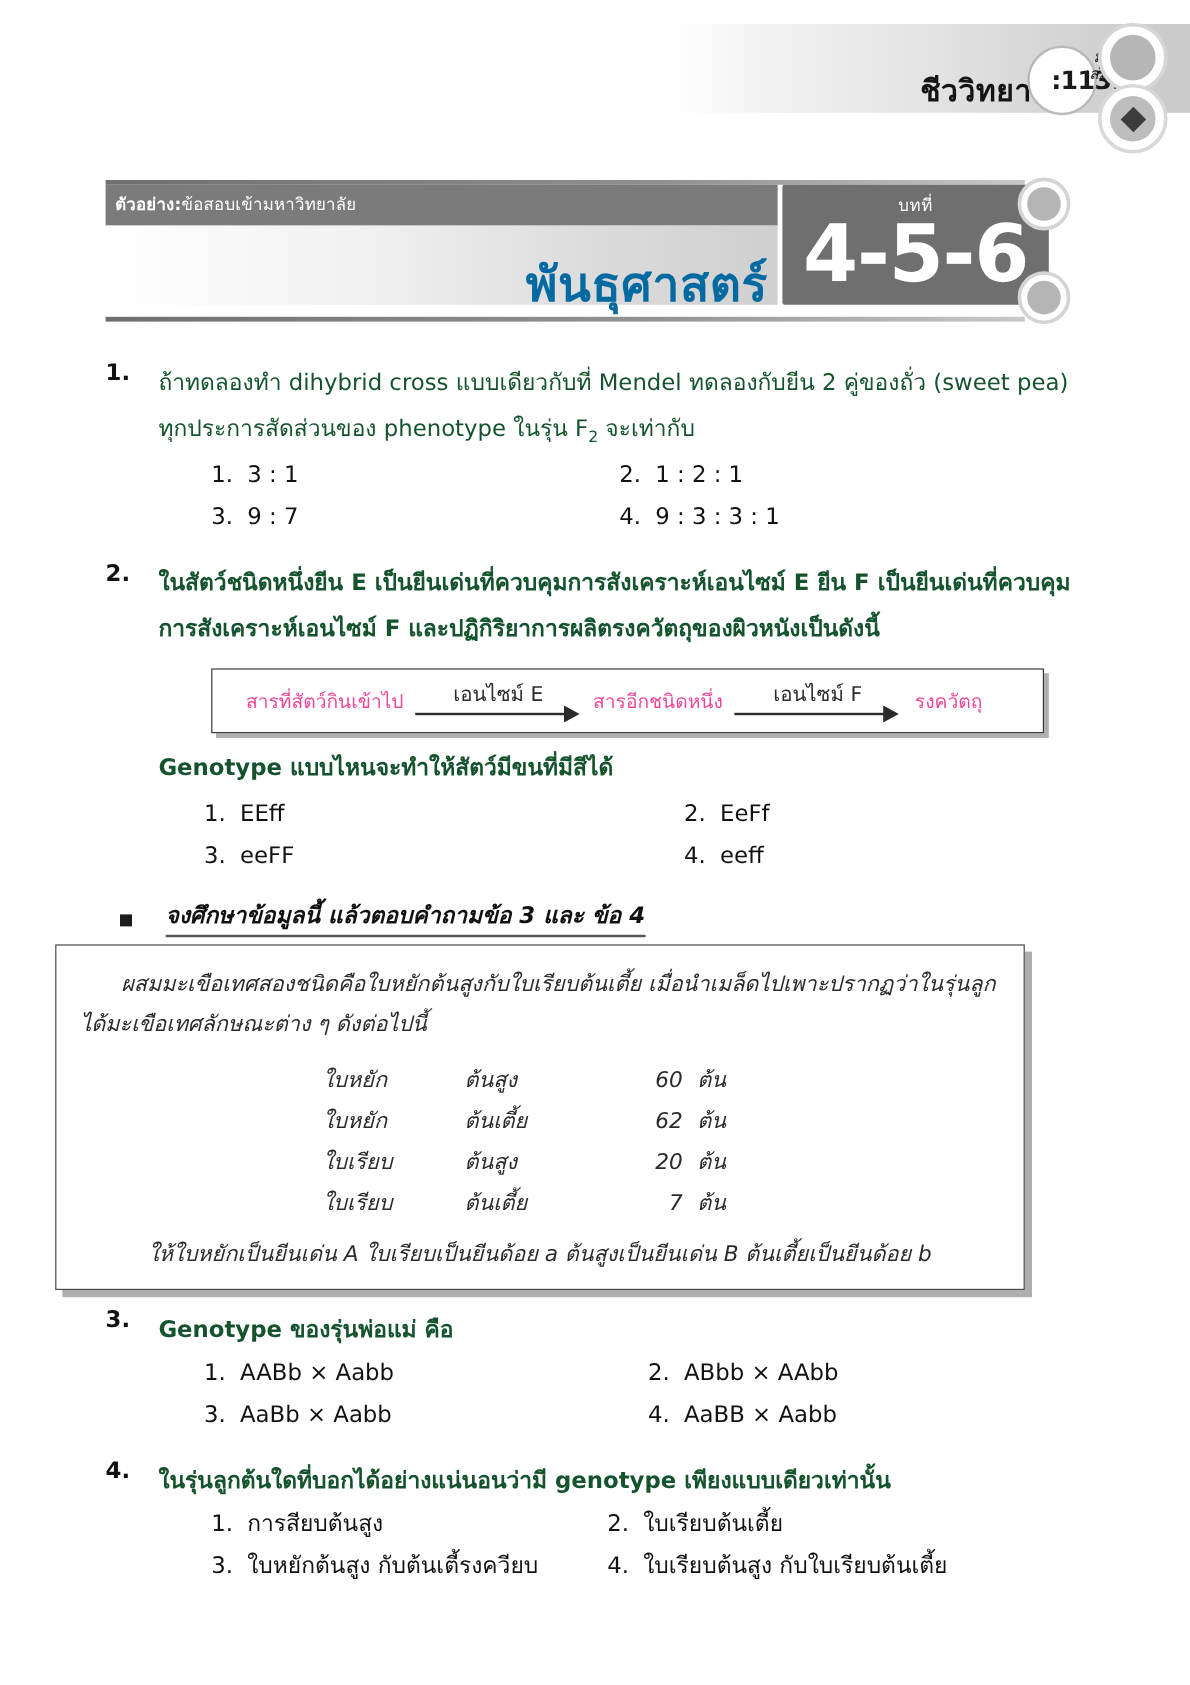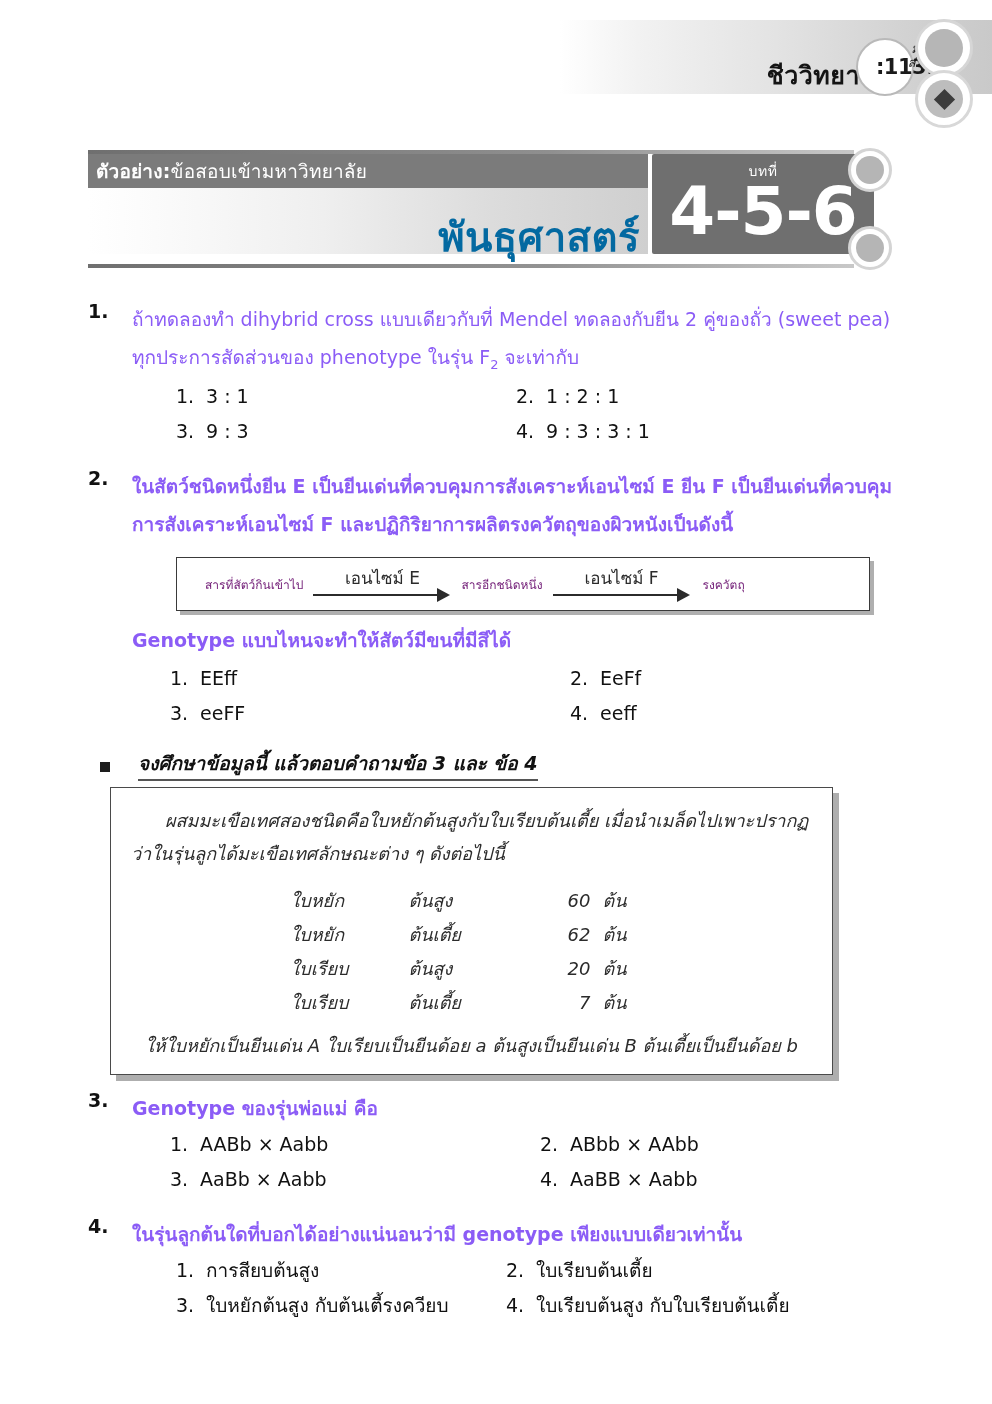--- a/index.html
+++ b/index.html
@@ -154,21 +154,21 @@
     left: 0px; top: 2px;
     width: 766px; height: 4px;
     background: linear-gradient(to right, #6f6f6f 0%, #8f8f8f 60%, #c8c8c8 100%);
   }
   .banner-tag {
     position: absolute;
     left: 0px; top: 6px;
     width: 560px; height: 34px;
     background: #7b7b7b;
     color: #ffffff;
-    font-size: 19px;
+    font-size: 14px;
     line-height: 34px;
     padding-left: 8px;
     box-sizing: border-box;
     letter-spacing: 0.2px;
   }
   .banner-tag b { font-weight: bold; }
   .banner-gradient {
     position: absolute;
     left: 0px; top: 40px;
     width: 560px; height: 66px;
@@ -262,21 +262,21 @@
     font-size: 19px;
     font-weight: bold;
     color: #111111;
   }
   .q-text {
     flex: 1;
     padding-right: 86px;
     font-size: 19px;
     font-weight: bold;
     line-height: 38px;
-    color: #8b5cf6;
+    color: #14532d;
   }
   .q-text.normal { font-weight: normal; }
   .q-text sub {
     font-size: 13px;
     vertical-align: baseline;
     position: relative;
     top: 5px;
   }
 
   .opts {
@@ -313,22 +313,22 @@
     position: relative;
     border: 1px solid #3a3a3a;
     background: #ffffff;
     height: 54px;
     box-shadow: 4px 4px 0 0 rgba(110,110,110,0.55);
     display: flex;
     align-items: center;
     box-sizing: border-box;
   }
   .pw-item {
-    font-size: 12px;
-    color: #701a75;
+    font-size: 16px;
+    color: #ec4899;
     white-space: nowrap;
     padding: 0 4px;
   }
   .pw-arrow {
     position: relative;
     width: 150px;
     height: 40px;
     flex: 0 0 150px;
   }
   .pw-arrow .lbl {
@@ -376,22 +376,22 @@
     font-weight: bold;
     color: #111111;
     border-bottom: 2px solid #555555;
     padding-bottom: 2px;
     line-height: 28px;
     font-style: italic;
   }
 
   
   .data-box-wrap {
-    margin-left: 110px;
-    width: 723px;
+    margin-left: 46px;
+    width: 808px;
     margin-bottom: 8px;
     border-radius: 13px;
   }
   .data-box {
     border: 1px solid #4a4a4a;
     background: #ffffff;
     box-shadow: 6px 6px 0 0 rgba(120,120,120,0.6);
     padding: 16px 20px 14px 20px;
     box-sizing: border-box;
   }
@@ -488,21 +488,21 @@
       <div class="opt">
         <span class="opt-num">1.</span>
         <span class="opt-label">3 : 1</span>
       </div>
       <div class="opt">
         <span class="opt-num">2.</span>
         <span class="opt-label">1 : 2 : 1</span>
       </div>
       <div class="opt">
         <span class="opt-num">3.</span>
-        <span class="opt-label">9 : 3</span>
+        <span class="opt-label">9 : 7</span>
       </div>
       <div class="opt">
         <span class="opt-num">4.</span>
         <span class="opt-label">9 : 3 : 3 : 1</span>
       </div>
     </div>
   </div>
 
   <div class="q-block" style="margin-top:18px;">
     <div class="q-row">

